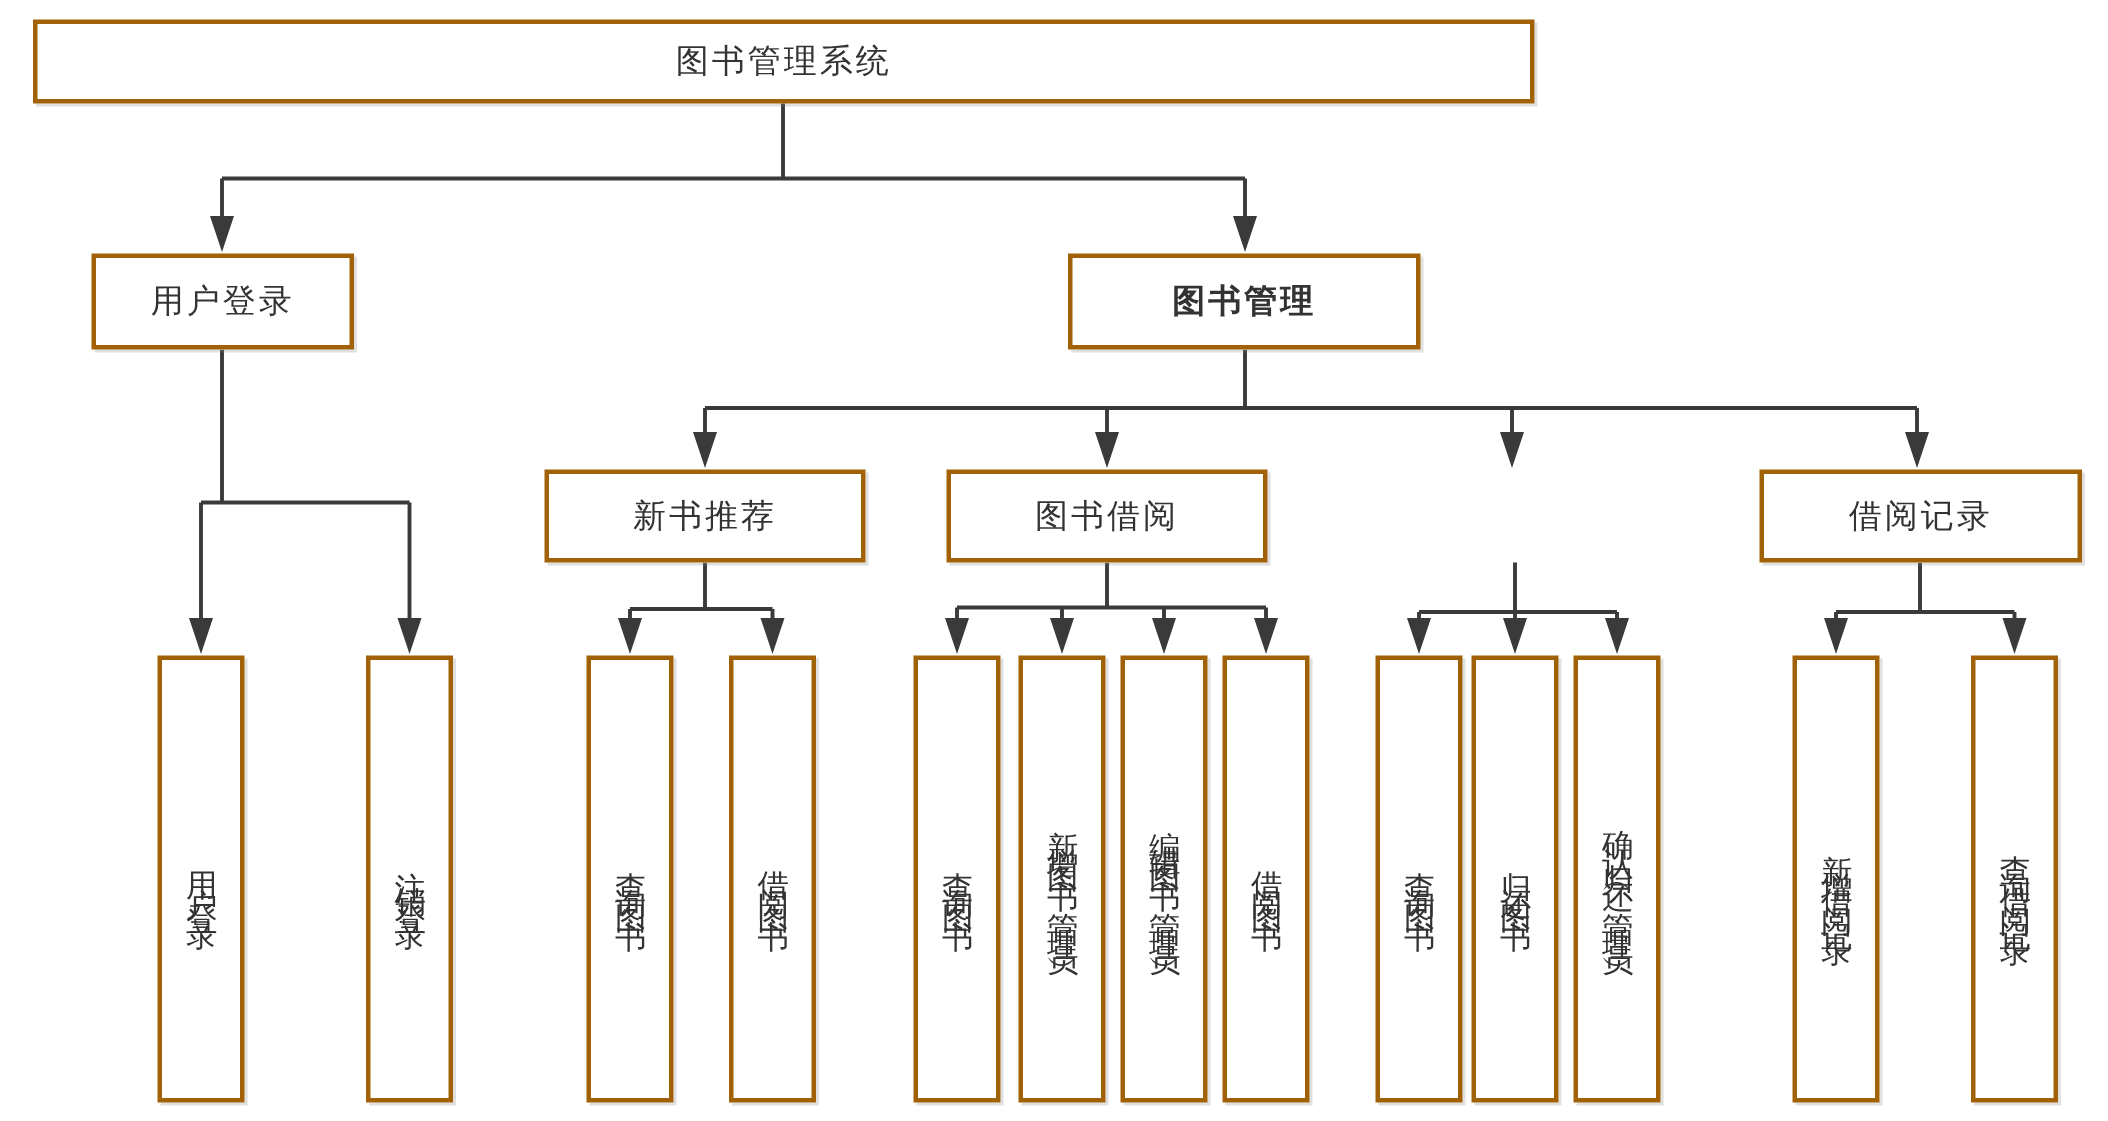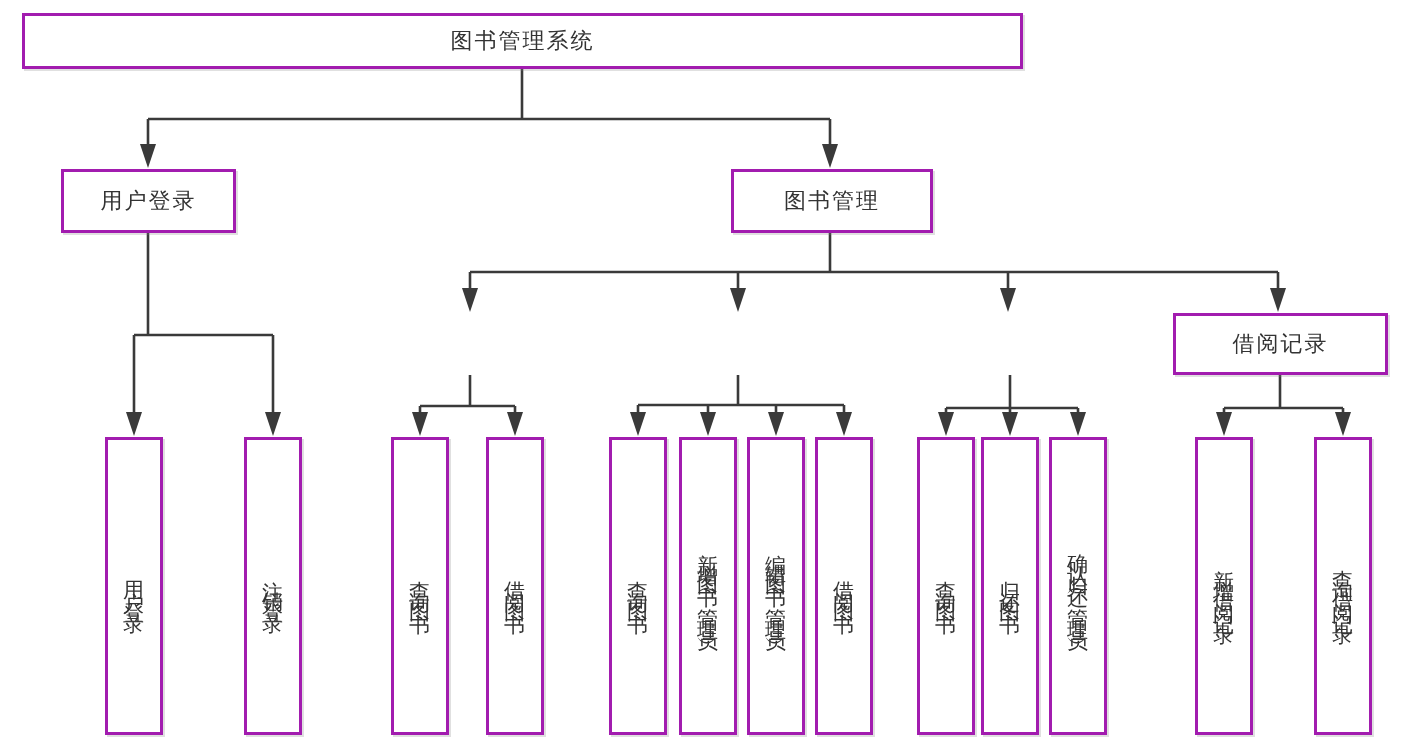--- a/index.html
+++ b/index.html
@@ -26,21 +26,21 @@
     fill: none;
   }
   svg.wires polygon {
     fill: #3a3a3a;
     stroke: none;
   }
   .node {
     position: absolute;
     box-sizing: border-box;
     background: #ffffff;
-    border: 3px solid #a21caf;
+    border: 3px solid #a16207;
     color: #333333;
     display: flex;
     align-items: center;
     justify-content: center;
     box-shadow: 2px 2px 0 rgba(130,130,130,0.25);
   }
   .node.h {
     font-size: 22px;
     letter-spacing: 2px;
     white-space: nowrap;
@@ -132,22 +132,24 @@
     <path d="M1224 408 H1343"></path>
     <path d="M1224 408 V414"></path>
     <polygon points="1216,412 1232,412 1224,436"></polygon>
     <path d="M1343 408 V414"></path>
     <polygon points="1335,412 1351,412 1343,436"></polygon>
   </svg>
 
   <div class="node root h" style="left:22px; top:13px; width:1001px; height:56px;">图书管理系统</div>
 
   <div class="node h" style="left:61px; top:169px; width:175px; height:64px;">用户登录</div>
-  <div class="node h" style="left:731px; top:169px; width:202px; height:64px;">图书管理</div>
+  <div class="node h" style="left:712px; top:169px; width:235px; height:64px;font-weight:bold;">图书管理</div>
 
+  <div class="node h" style="left:363px; top:313px; width:214px; height:62px;">新书推荐</div>
+  <div class="node h" style="left:631px; top:313px; width:214px; height:62px;">图书借阅</div>
   <div class="node h" style="left:1173px; top:313px; width:215px; height:62px;">借阅记录</div>
 
   <div class="node leaf" style="left:105px; top:437px; width:58px; height:298px;">用户登录</div>
   <div class="node leaf" style="left:244px; top:437px; width:58px; height:298px;">注销登录</div>
 
   <div class="node leaf" style="left:391px; top:437px; width:58px; height:298px;">查询图书</div>
   <div class="node leaf" style="left:486px; top:437px; width:58px; height:298px;">借阅图书</div>
 
   <div class="node leaf" style="left:609px; top:437px; width:58px; height:298px;">查询图书</div>
   <div class="node leaf" style="left:679px; top:437px; width:58px; height:298px;">新增图书（管理员）</div>

